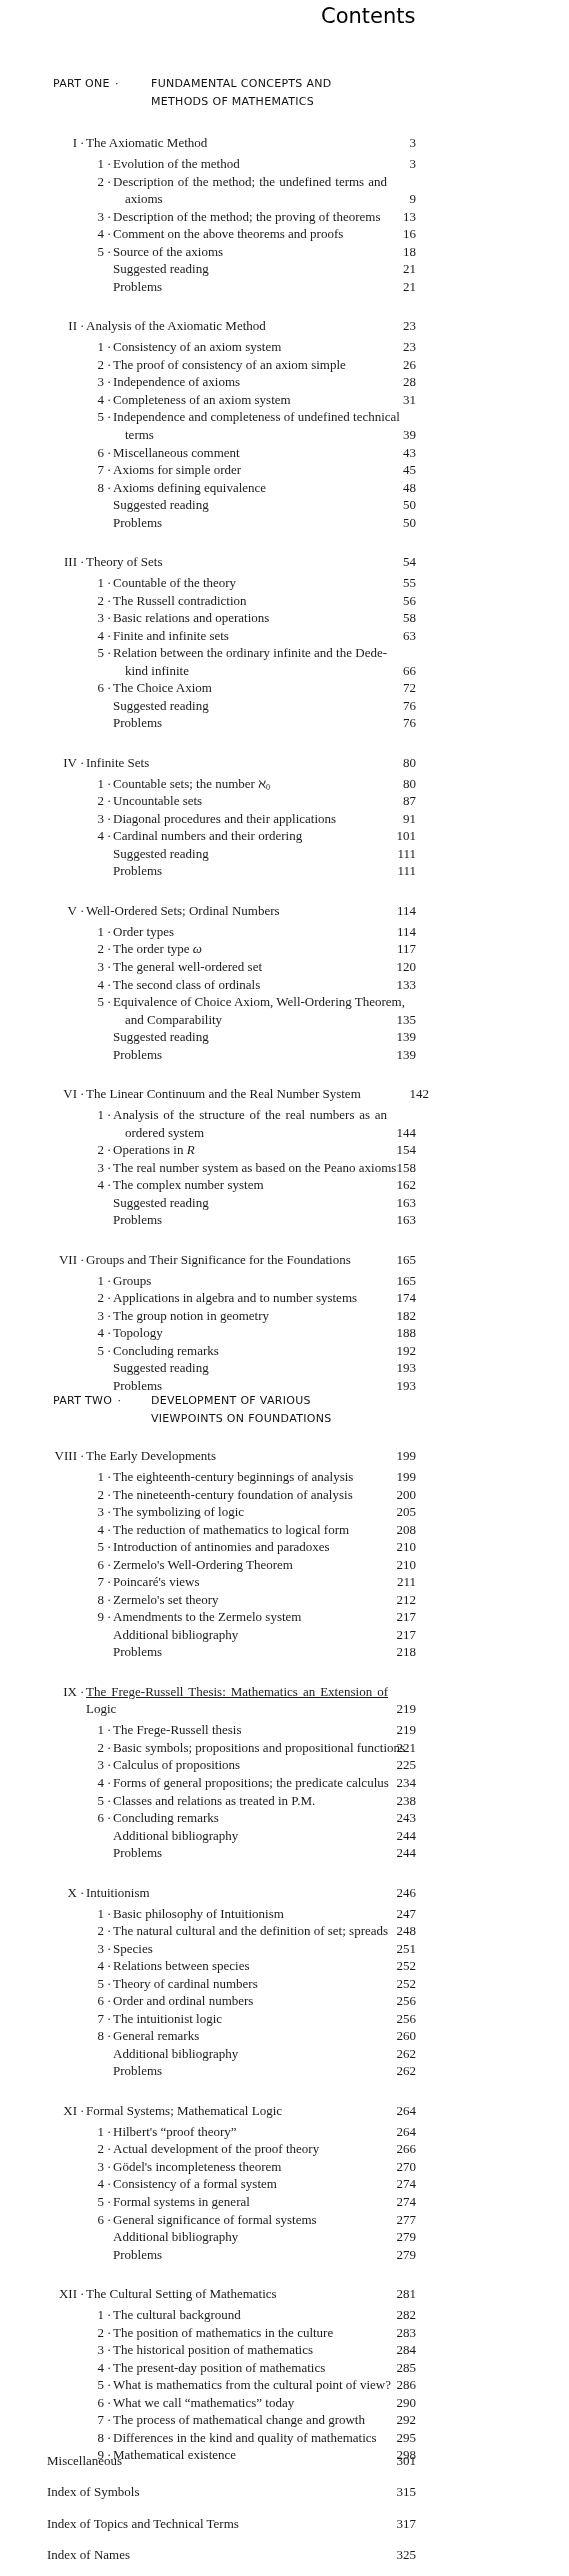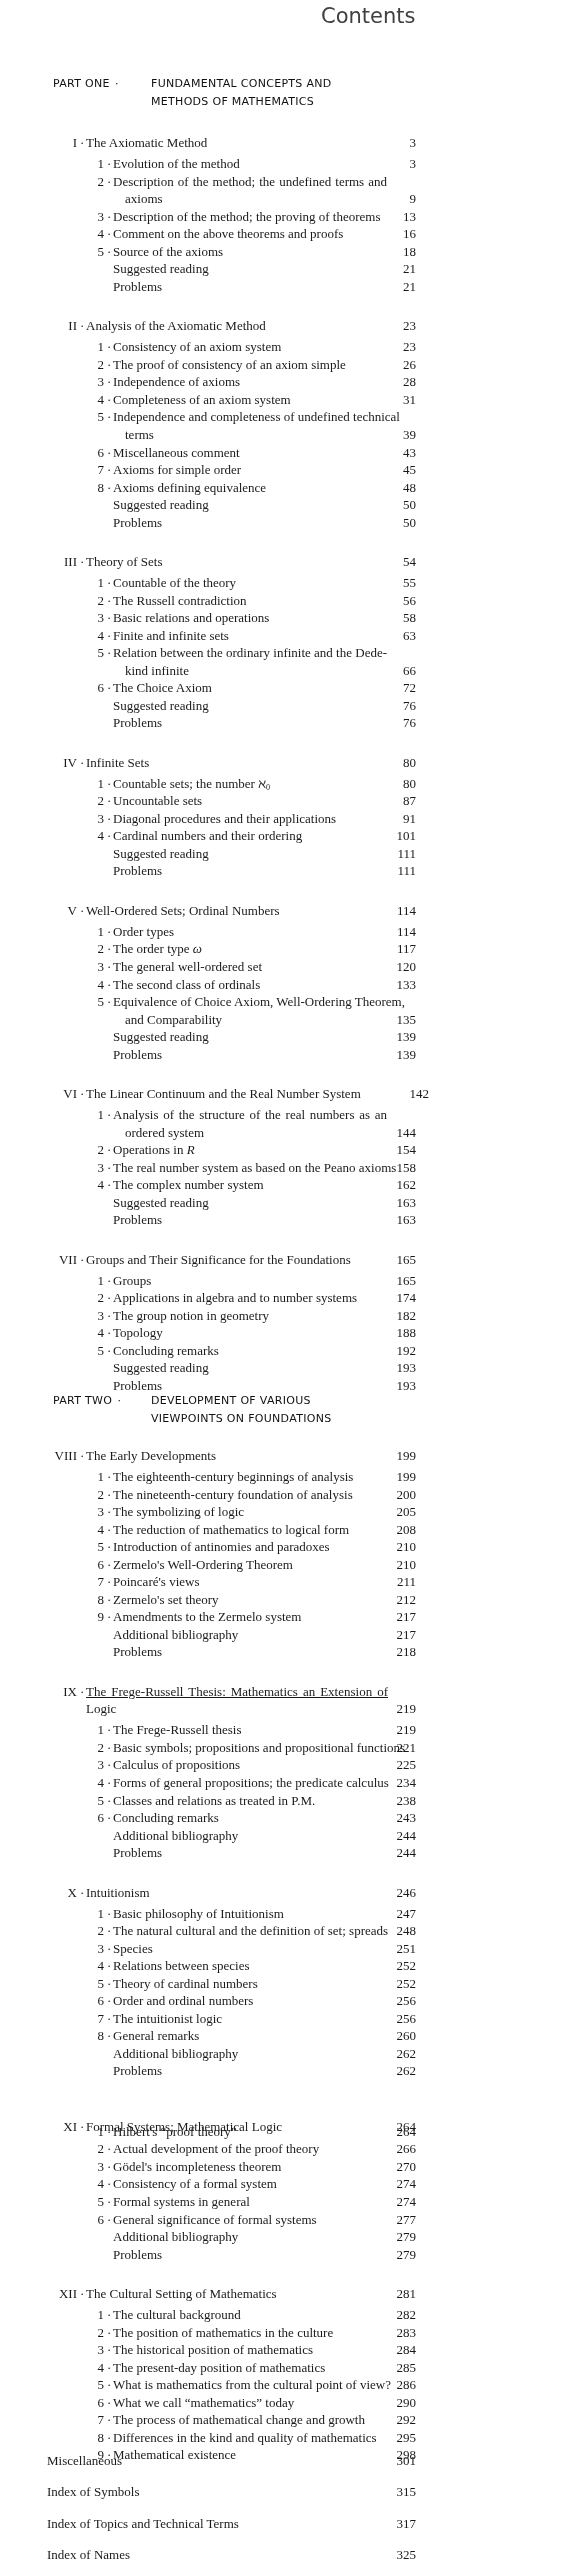--- a/index.html
+++ b/index.html
@@ -1,19 +1,19 @@
 <!DOCTYPE html>
 <html style="font-size:14px"><head>
 <meta charset="utf-8">
 <style>
   html, body { margin: 0; padding: 0; background: #ffffff; }
   body { width: 570px; height: 2576px; position: relative; overflow: hidden; color: #1a1a1a;
          font-family: "Liberation Serif", "DejaVu Serif", serif; font-size: 13px; }
   .title { position: absolute; left: 321px; top: 3.5px; width: 96px; font-family: "DejaVu Sans", "Liberation Sans", sans-serif;
-           font-size: 21px; letter-spacing: 0px; color: #404040; text-align: left; }
+           font-size: 21px; letter-spacing: 0px; color: #000000; text-align: left; }
   .part { position: absolute; left: 53px; font-family: "DejaVu Sans", "Liberation Sans", sans-serif; font-size: 11px; letter-spacing: 0.3px; line-height: 17.5px; color: #111; }
   .part .p-label { display: inline-block; width: 98px; white-space: nowrap; }
   .part .p-line2 { padding-left: 98px; }
   .row { position: absolute; left: 0; width: 570px; height: 17.5px; line-height: 17.5px; white-space: nowrap; }
   .num { position: absolute; text-align: right; }
   .dot { position: absolute; }
   .txt { position: absolute; }
   .pg { position: absolute; right: 154px; text-align: right; width: 44px; }
   .ch .num { left: 26px; width: 51px; }
   .ch .dot { left: 80px; }
@@ -552,21 +552,21 @@
       <span class="pg">260</span>
     </div>
     <div class="row sec extra" style="top: 2045px;">
       <span class="txt">Additional bibliography</span>
       <span class="pg">262</span>
     </div>
     <div class="row sec extra" style="top: 2062px;">
       <span class="txt">Problems</span>
       <span class="pg">262</span>
     </div>
-    <div class="row ch" style="top: 2102px; margin-top: 16px;">
+    <div class="row ch" style="top: 2102px;">
       <span class="num">XI</span>
       <span class="dot">·</span>
       <span class="txt">Formal Systems; Mathematical Logic</span>
       <span class="pg">264</span>
     </div>
     <div class="row sec" style="top: 2123px;">
       <span class="num">1</span>
       <span class="dot">·</span>
       <span class="txt">Hilbert's “proof theory”</span>
       <span class="pg">264</span>

